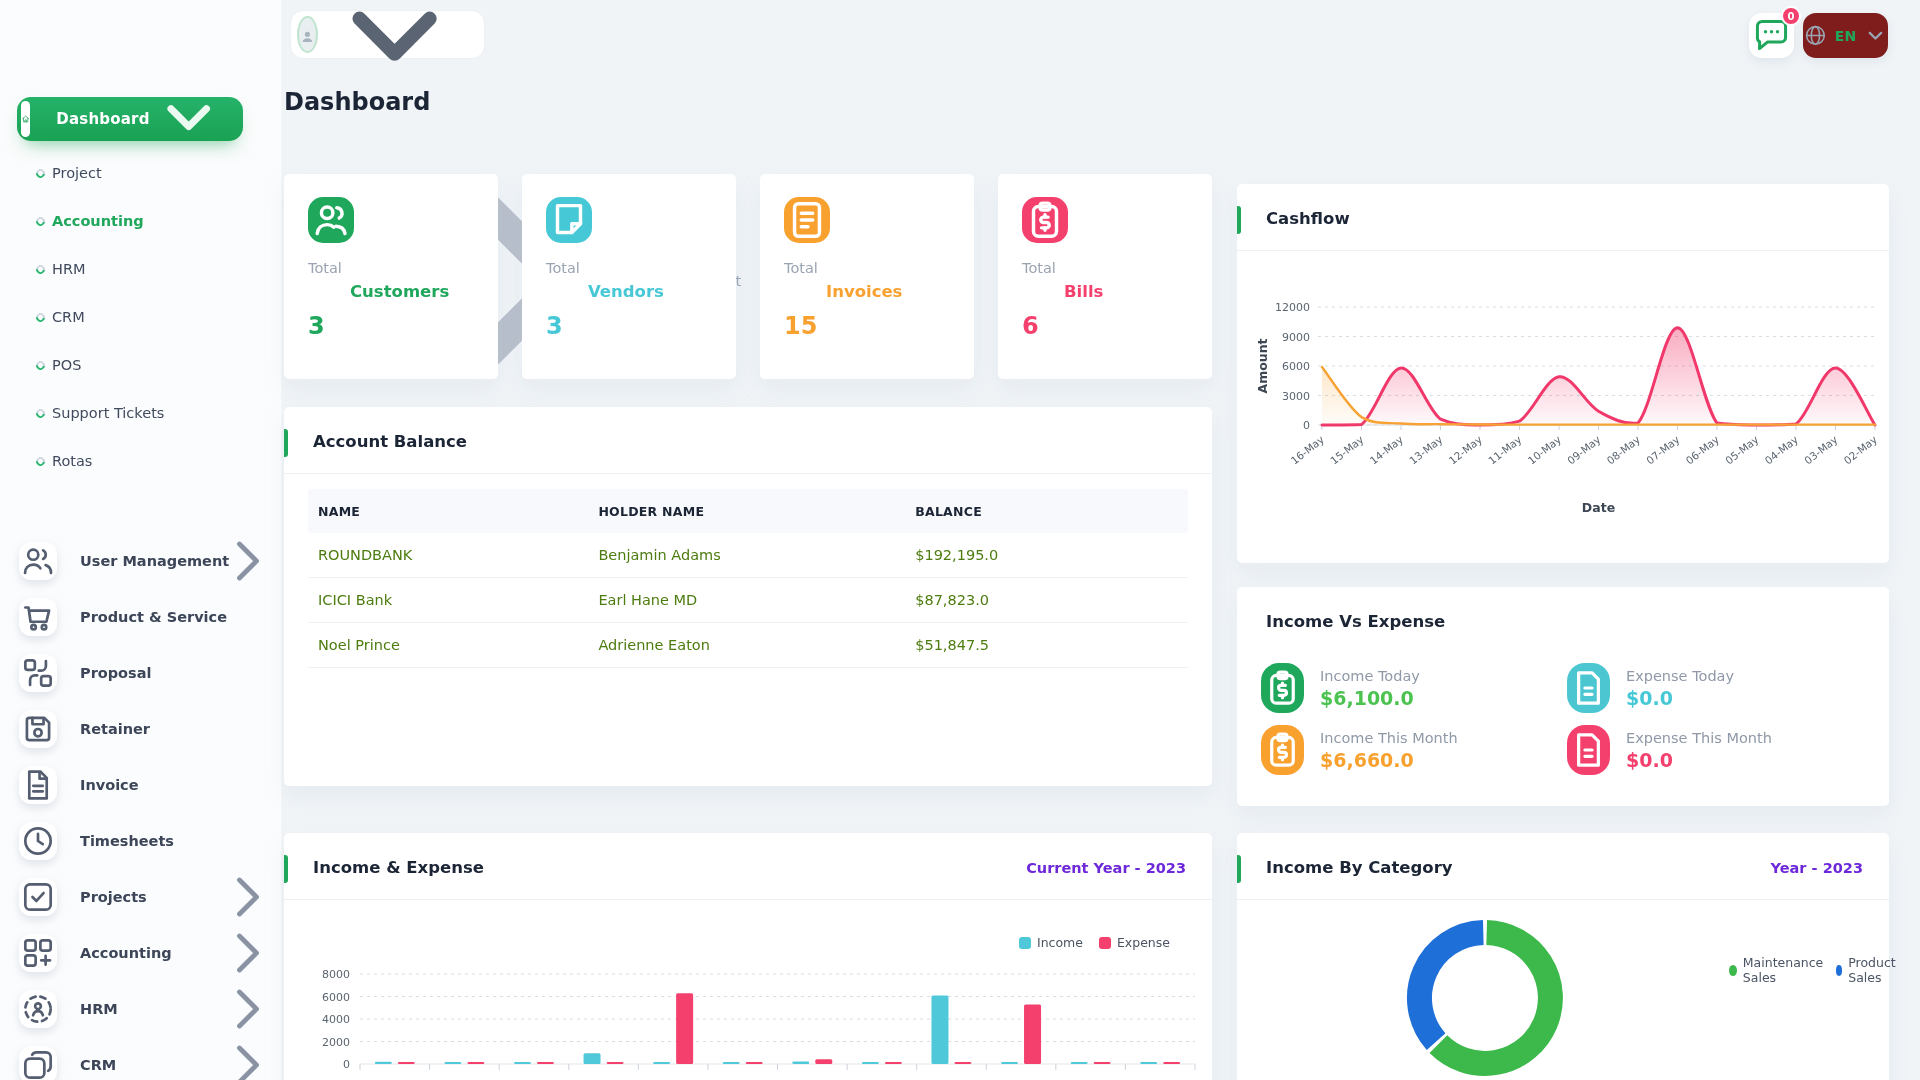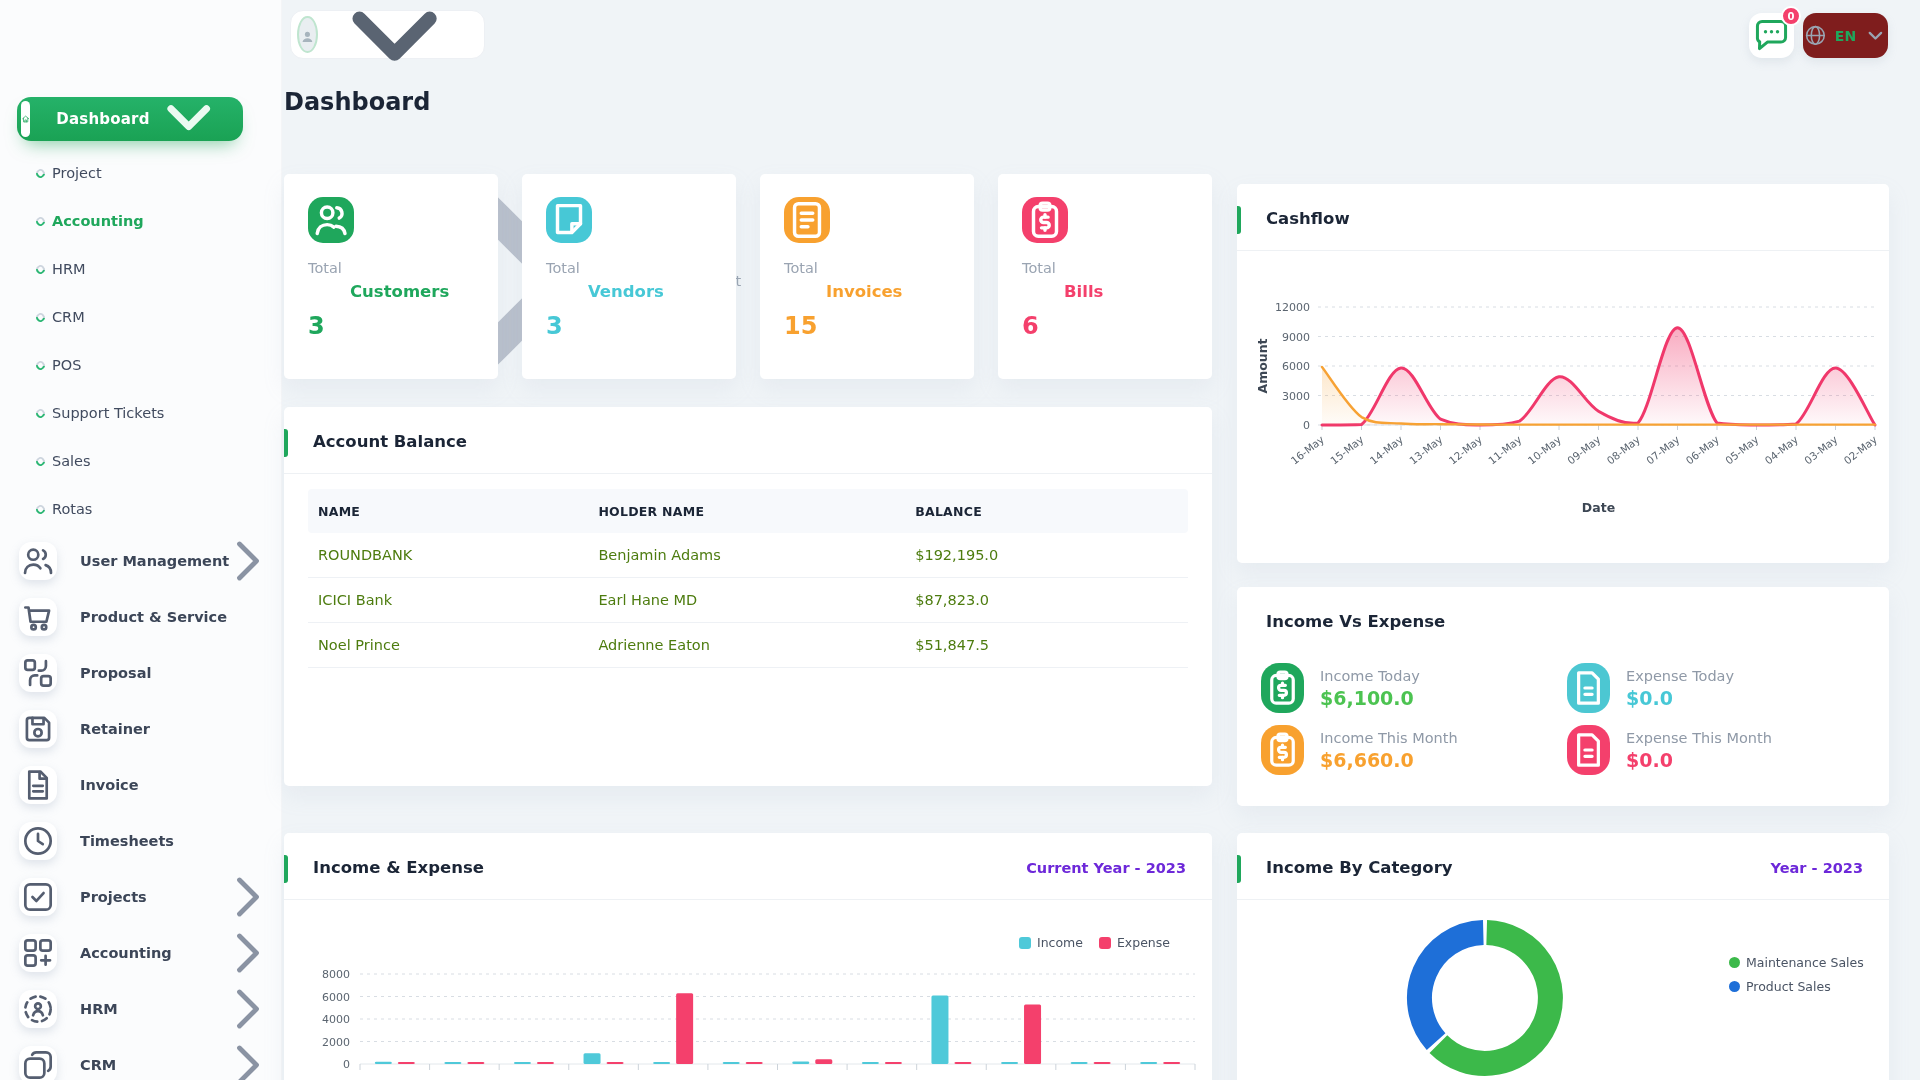--- a/index.html
+++ b/index.html
@@ -129,24 +129,20 @@
         <span class="bullet"></span>
         <span class="sm-label">CRM</span>
       </li>
       <li>
         <span class="bullet"></span>
         <span class="sm-label">POS</span>
       </li>
       <li>
         <span class="bullet"></span>
         <span class="sm-label">Support Tickets</span>
-      </li>
-      <li>
-        <span class="bullet"></span>
-        <span class="sm-label">Sales</span>
       </li>
       <li>
         <span class="bullet"></span>
         <span class="sm-label">Rotas</span>
       </li>
     </ul>
   <ul id="iconmenu">
       <li>
         <span class="ibox">
           <svg viewBox="0 0 24 24" fill="none" stroke="currentColor" stroke-width="1.7" stroke-linecap="round" stroke-linejoin="round" style="width:100%;height:100%">
@@ -598,21 +594,21 @@
 
 <div class="card" id="ibc-card" style="left:1237px;top:833px;width:652px;height:330px;">
   <span class="accent"></span>
   <div class="card-title">Income By Category</div>
   <div class="period">Year - 2023</div>
   <div class="divider"></div>
   <svg class="chart" id="donut-svg" style="left:163px;top:80px;" width="170" height="170" viewBox="0 0 170 170">
       <path d="M86.7,19.5 A65.5,65.5 0 1 1 38.4,131.1" fill="none" stroke="#3cb94a" stroke-width="25"></path>
       <path d="M36.1,128.6 A65.5,65.5 0 0 1 83.3,19.5" fill="none" stroke="#1e6fd8" stroke-width="25"></path>
     </svg>
-  <div id="ibc-legend" style="position:absolute;left:492px;top:122px;display:flex;flex-direction:column;gap:9px;">
+  <div id="ibc-legend" style="position:absolute;left:492px;top:122px;display:flex;flex-direction:row;gap:9px;">
       <span class="lg-item">
         <span class="lg-dot" style="background:#3cb94a"></span>
         <span class="lg-txt">Maintenance Sales</span>
       </span>
       <span class="lg-item">
         <span class="lg-dot" style="background:#1e6fd8"></span>
         <span class="lg-txt">Product Sales</span>
       </span>
     </div>
 </div>

